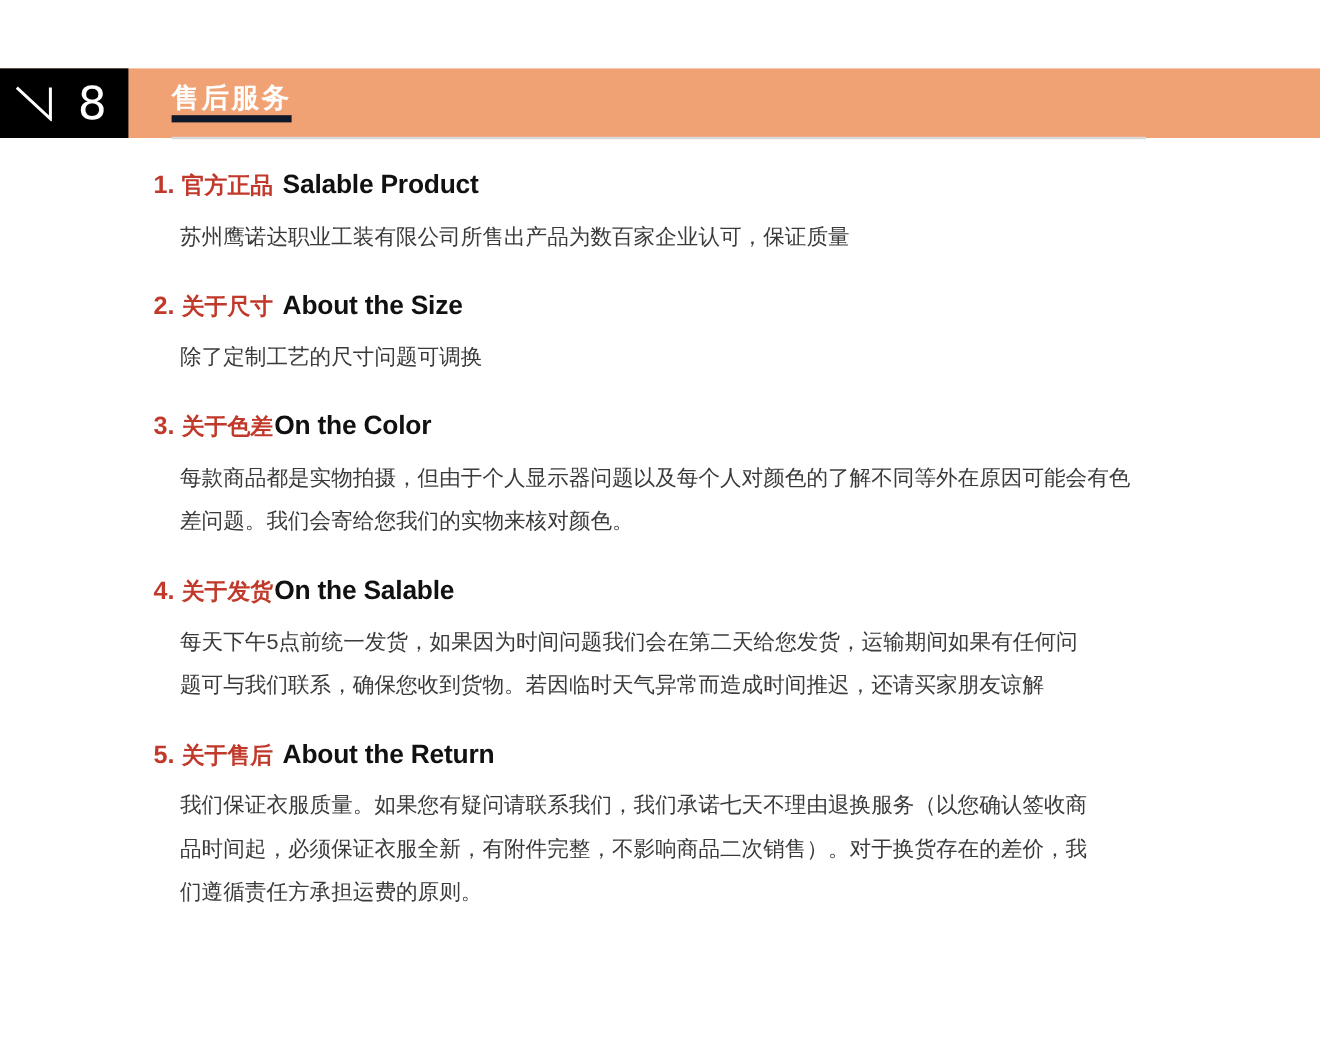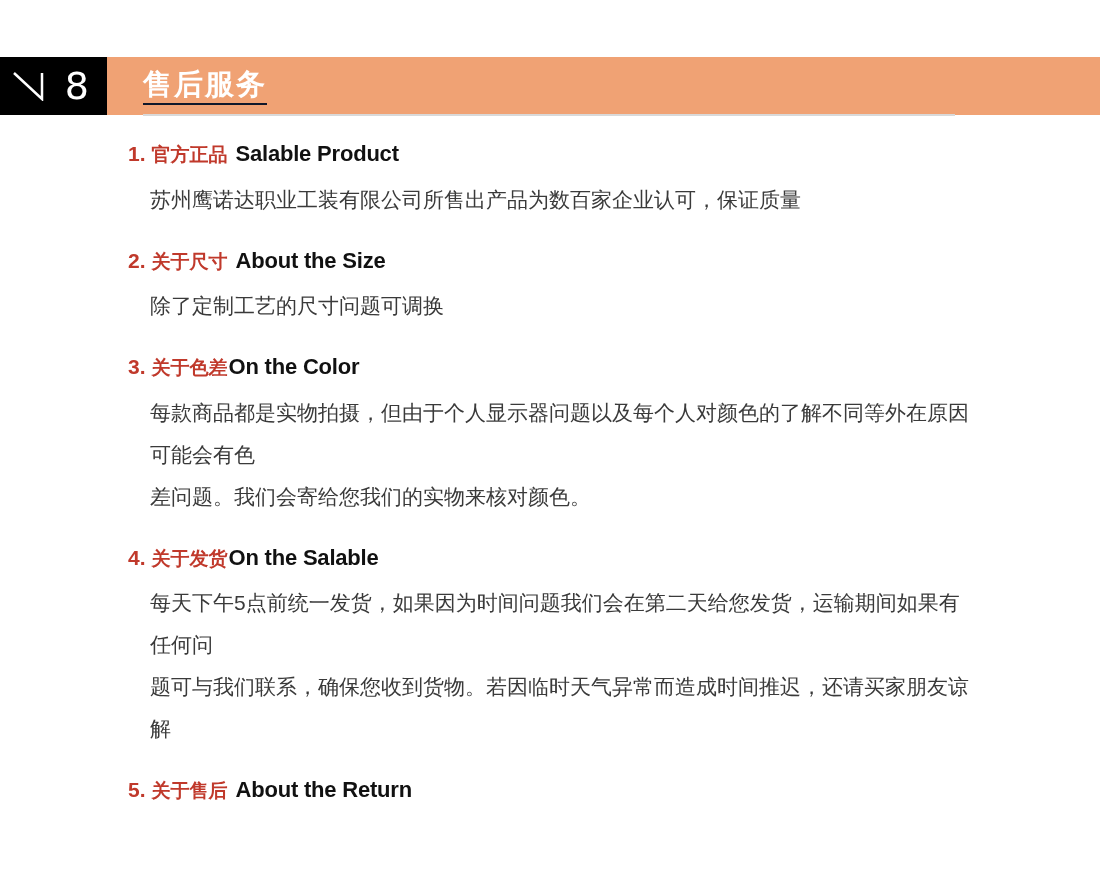--- a/index.html
+++ b/index.html
@@ -56,25 +56,25 @@
     position: absolute;
     left: 12px;
     top: 14px;
     width: 44px;
     height: 30px;
   }
   .header-title {
     position: absolute;
     left: 143px;
     top: 12px;
-    font-size: 29px;
+    font-size: 23px;
     font-weight: 700;
     color: #ffffff;
     letter-spacing: 2px;
-    border-bottom: 2px solid #0f172a;
+    border-bottom: 6px solid #0f172a;
     padding-bottom: 2px;
     line-height: 1.1;
   }
   .header-underline {
     position: absolute;
     left: 143px;
     top: 114px;
     width: 812px;
     height: 2px;
     background: #d9d9d9;
@@ -113,21 +113,21 @@
     color: #111111;
     margin-left: 8px;
     letter-spacing: -0.2px;
   }
   .item-en.tight {
     margin-left: 1px;
   }
   .item-body {
     margin-top: 10px;
     padding-left: 22px;
-    font-size: 21px;
+    font-size: 18px;
     color: #3a3a3a;
     line-height: 2.0;
     max-width: 820px;
   }
   .item-body p {
     margin: 0;
   }
 </style>
 </head>
 <body>
@@ -191,15 +191,20 @@
       <p>题可与我们联系，确保您收到货物。若因临时天气异常而造成时间推迟，还请买家朋友谅解</p>
     </div>
   </div>
 
   <div class="item">
     <div class="item-head">
       <span class="item-num">5.</span>
       <span class="item-cn">关于售后</span>
       <span class="item-en">About the Return</span>
     </div>
+    <div class="item-body">
+      <p>我们保证衣服质量。如果您有疑问请联系我们，我们承诺七天不理由退换服务（以您确认签收商</p>
+      <p>品时间起，必须保证衣服全新，有附件完整，不影响商品二次销售）。对于换货存在的差价，我</p>
+      <p>们遵循责任方承担运费的原则。</p>
+    </div>
   </div>
 
 </div>
 
 </body></html>

